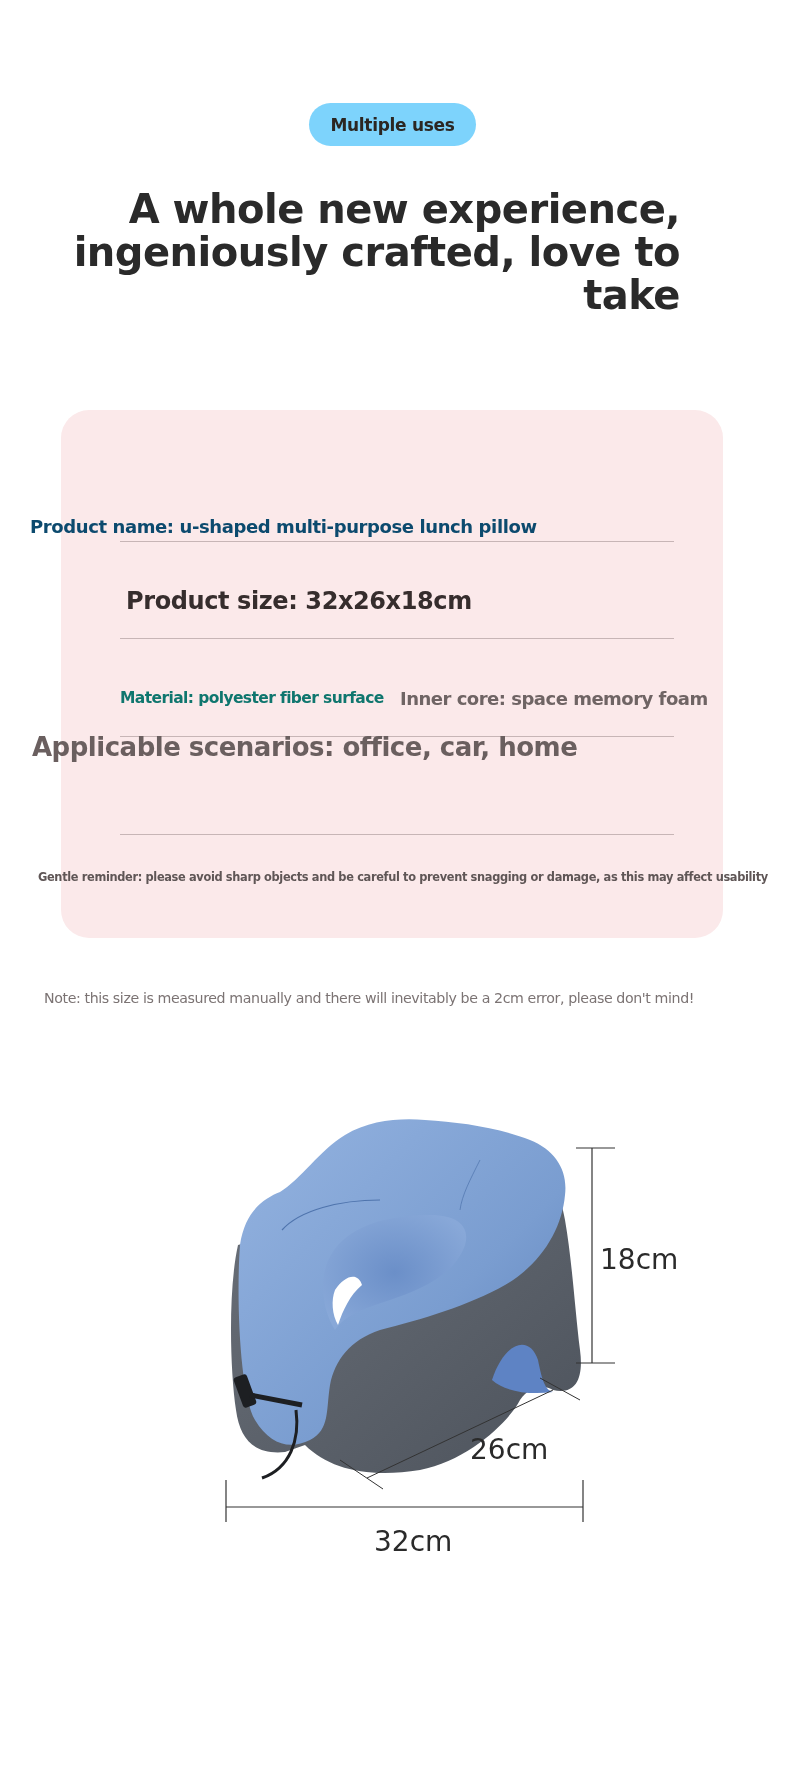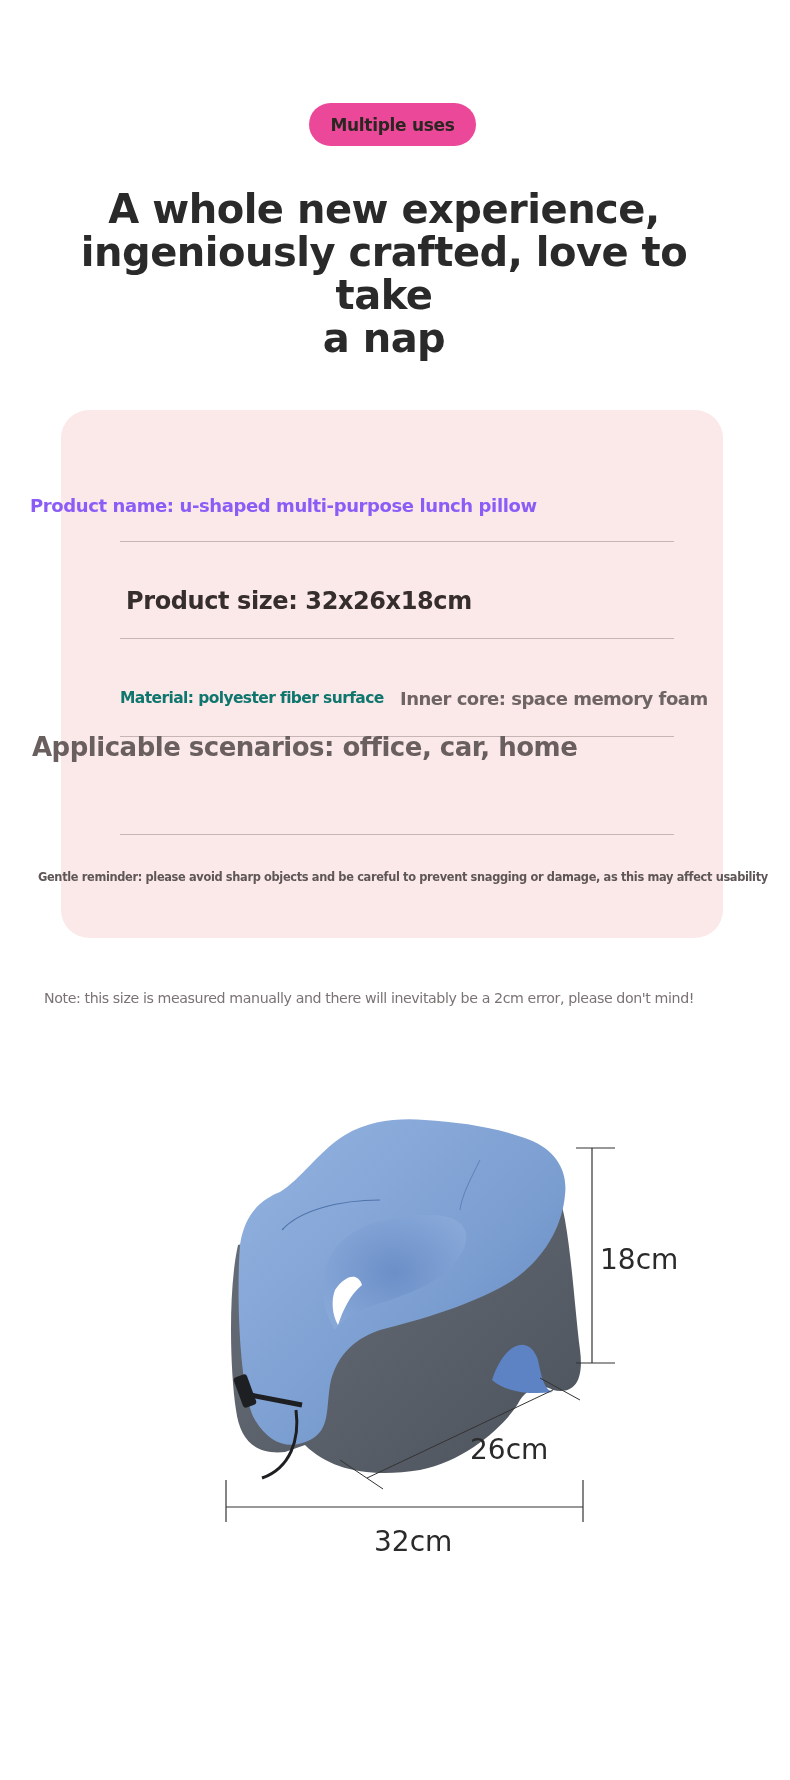--- a/index.html
+++ b/index.html
@@ -1,46 +1,45 @@
 <!DOCTYPE html>
 <html><head>
 <meta charset="utf-8">
 <style>
   html, body { margin: 0; padding: 0; background: #ffffff; }
   body { width: 790px; height: 1780px; position: relative; overflow: hidden;
          font-family: "DejaVu Sans", "Liberation Sans", sans-serif; }
   .abs { position: absolute; }
   .badge { left: 309px; top: 103px; width: 167px; height: 43px; border-radius: 22px;
-           background: #ec4899; color: #2b2622; font-weight: bold; font-size: 17px;
+           background: #7dd3fc; color: #2b2622; font-weight: bold; font-size: 17px;
            display: flex; align-items: center; justify-content: center; letter-spacing: -0.3px; }
-  .title { left: 0; top: 188px; width: 680px; text-align: center; color: #2a2a2a;
-           font-weight: bold; font-size: 40px; line-height: 43px; letter-spacing: -0.5px; margin-left: 44px; }
+  .title { left: 0; top: 188px; width: 680px; text-align: right; color: #2a2a2a;
+           font-weight: bold; font-size: 40px; line-height: 43px; letter-spacing: -0.5px; }
   .card { left: 61px; top: 410px; width: 662px; height: 528px; border-radius: 28px; background: #fbe9ea; }
   .divider { left: 120px; width: 554px; height: 1px; background: #c7b5b6; }
-  .t-name { left: 30px; top: 495px; font-size: 18px; font-weight: bold; color: #8b5cf6; letter-spacing: -0.4px; white-space: nowrap; }
+  .t-name { left: 30px; top: 516px; font-size: 18px; font-weight: bold; color: #0c4a6e; letter-spacing: -0.4px; white-space: nowrap; }
   .t-size { left: 126px; top: 587px; font-size: 24px; font-weight: bold; color: #362d2d; letter-spacing: -0.4px; white-space: nowrap; }
   .t-mat { left: 120px; top: 689px; font-size: 15.5px; font-weight: bold; color: #0f766e; letter-spacing: -0.6px; white-space: nowrap; }
   .t-core { left: 400px; top: 688px; font-size: 18px; font-weight: bold; color: #6f6464; letter-spacing: -0.5px; white-space: nowrap; }
   .t-scen { left: 32px; top: 732px; font-size: 26px; font-weight: bold; color: #6a5f5f; letter-spacing: -0.5px; white-space: nowrap; }
   .t-remind { left: 38px; top: 870px; font-size: 11.4px; font-weight: bold; color: #5f5656; letter-spacing: -0.35px; white-space: nowrap; }
   .t-note { left: 44px; top: 990px; font-size: 14.2px; font-weight: normal; color: #7b7373; letter-spacing: -0.4px; white-space: nowrap; }
   .dim-label { font-family: "DejaVu Sans", sans-serif; font-size: 28px; color: #2a2a2a; white-space: nowrap; }
   svg.pillow { left: 0; top: 1080px; }
 </style>
 </head>
 <body>
 
 <div class="abs badge">
   <span>Multiple uses</span>
 </div>
 
 <div class="abs title">
   <div>A whole new experience,</div>
   <div>ingeniously crafted, love to take</div>
-  <div>a nap</div>
 </div>
 
 <div class="abs card"></div>
 
 <div class="abs t-name">Product name: u-shaped multi-purpose lunch pillow</div>
 <div class="abs divider" style="top:541px"></div>
 
 <div class="abs t-size">Product size: 32x26x18cm</div>
 <div class="abs divider" style="top:638px"></div>
 

